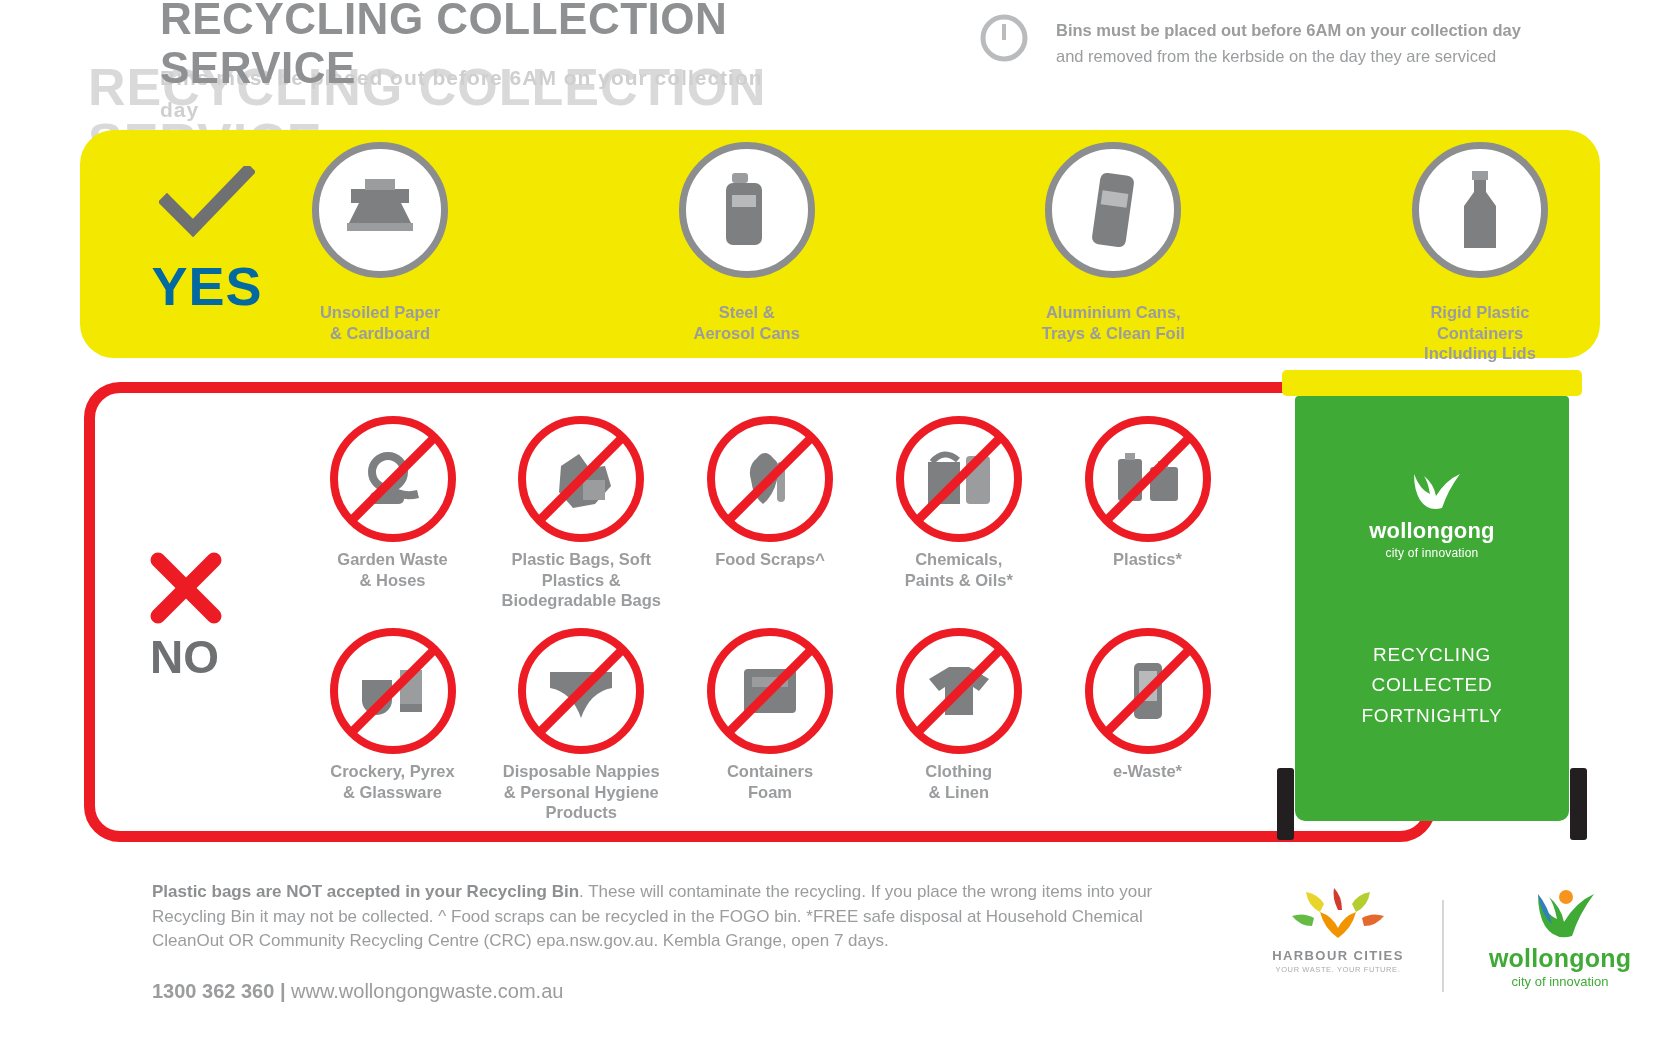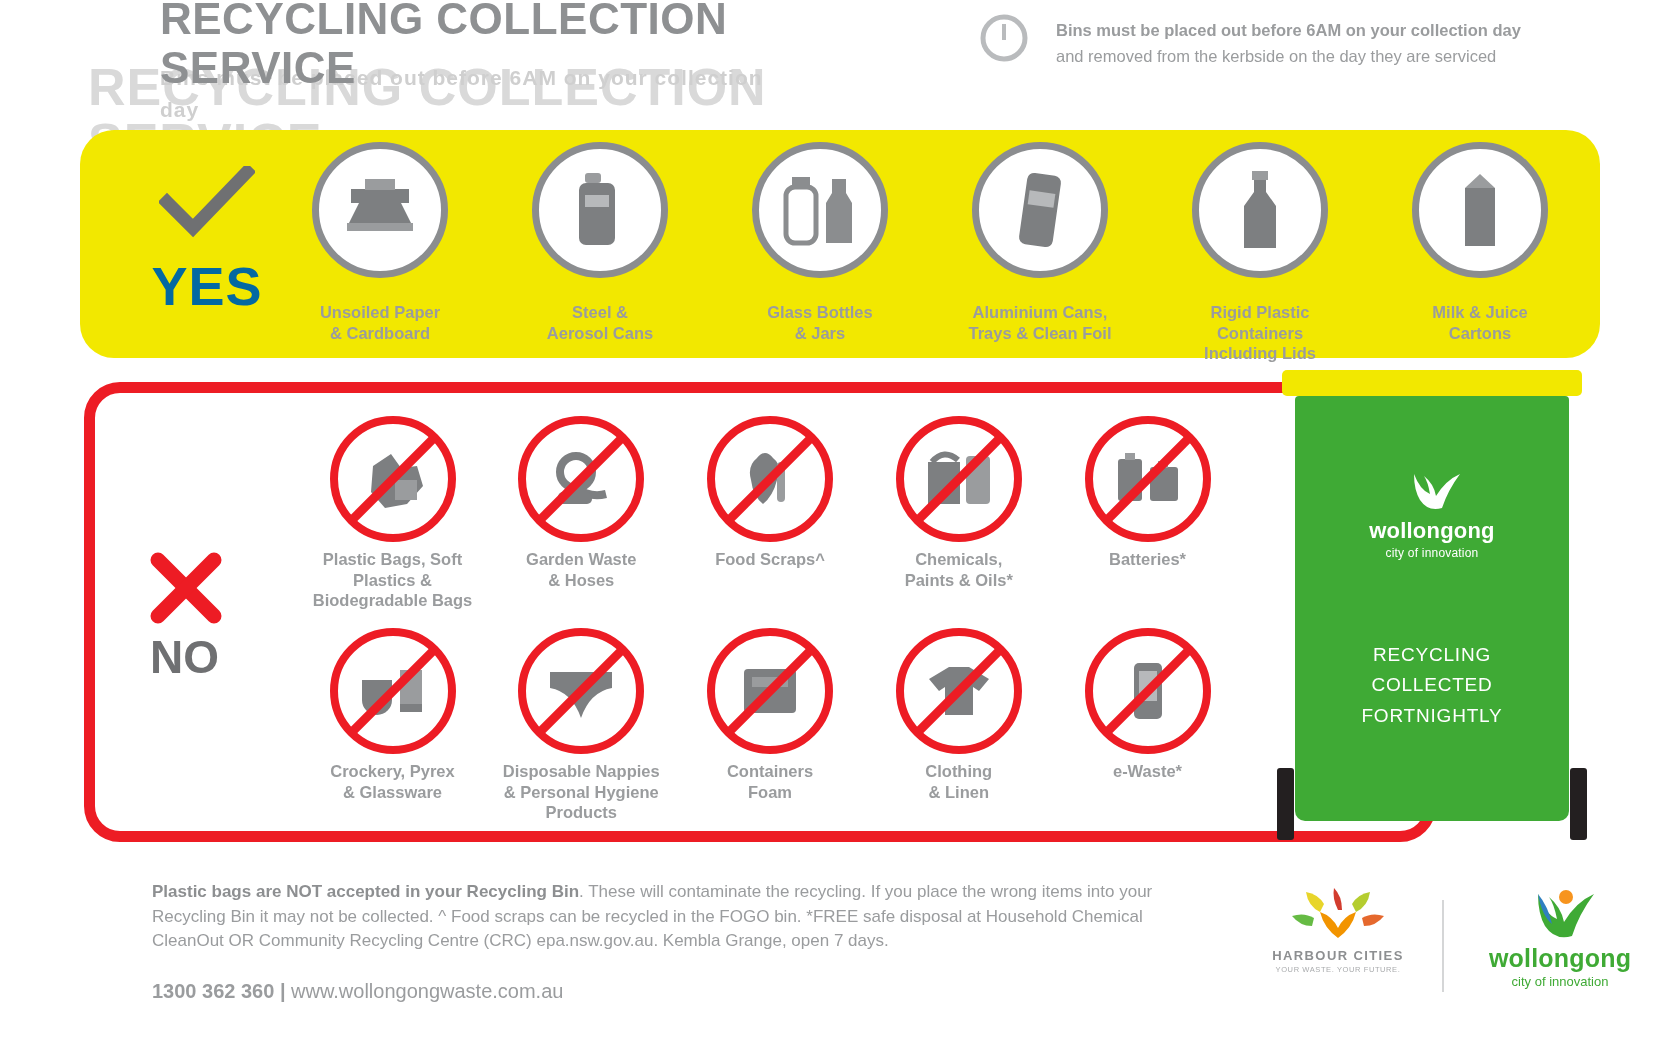--- a/index.html
+++ b/index.html
@@ -357,31 +357,20 @@
       <svg width="54" height="78" viewBox="0 0 54 78">
         <rect x="12" y="2" width="16" height="10" rx="3" fill="#9a9c9e"></rect>
         <rect x="6" y="12" width="36" height="62" rx="7" fill="#7d7f81"></rect>
         <rect x="12" y="24" width="24" height="12" fill="#b7b9bb"></rect>
       </svg>
     </div>
     <div class="yes-caption" style="white-space:pre-line">Steel &amp;
 Aerosol Cans</div>
   </div>
 
-  <div class="yes-item">
-    <div class="circle-yes">
-      <svg width="80" height="78" viewBox="0 0 80 78">
-        <rect x="6" y="16" width="30" height="56" rx="9" fill="none" stroke="#8b8d8f" stroke-width="5"></rect>
-        <rect x="12" y="6" width="18" height="12" fill="#8b8d8f"></rect>
-        <path d="M52 8 h14 v14 l6 10 v40 h-26 v-40 l6 -10 z" fill="#8b8d8f"></path>
-      </svg>
-    </div>
-    <div class="yes-caption" style="white-space:pre-line">Glass Bottles
-&amp; Jars</div>
-  </div>
 
   <div class="yes-item">
     <div class="circle-yes">
       <svg width="62" height="80" viewBox="0 0 62 80">
         <rect x="14" y="4" width="34" height="72" rx="7" fill="#7d7f81" transform="rotate(8 31 40)"></rect>
         <rect x="18" y="22" width="26" height="14" fill="#b7b9bb" transform="rotate(8 31 40)"></rect>
       </svg>
     </div>
     <div class="yes-caption" style="white-space:pre-line">Aluminium Cans,
 Trays &amp; Clean Foil</div>
@@ -392,69 +381,59 @@
       <svg width="56" height="82" viewBox="0 0 56 82">
         <rect x="20" y="2" width="16" height="9" fill="#9a9c9e"></rect>
         <path d="M22 11 h12 v12 l10 14 v42 h-32 v-42 l10 -14 z" fill="#7d7f81"></path>
       </svg>
     </div>
     <div class="yes-caption" style="white-space:pre-line">Rigid Plastic
 Containers
 Including Lids</div>
   </div>
 
-  <div class="yes-item">
-    <div class="circle-yes">
-      <svg width="58" height="80" viewBox="0 0 58 80">
-        <polygon points="14,18 44,18 44,76 14,76" fill="#7d7f81"></polygon>
-        <polygon points="14,18 29,4 44,18" fill="#9a9c9e"></polygon>
-      </svg>
-    </div>
-    <div class="yes-caption" style="white-space:pre-line">Milk &amp; Juice
-Cartons</div>
-  </div>
 
 </div>
 
 <div id="no-panel"></div>
 
 <div id="no-block">
   <svg id="no-cross" viewBox="0 0 72 72">
     <line x1="8" y1="8" x2="64" y2="64" stroke="#ed1c24" stroke-width="15" stroke-linecap="round"></line>
     <line x1="64" y1="8" x2="8" y2="64" stroke="#ed1c24" stroke-width="15" stroke-linecap="round"></line>
   </svg>
   <div id="no-label">NO</div>
 </div>
 
 <div class="no-row" id="no-row-1">
 
   <div class="no-item">
     <div class="circle-no">
-      <svg width="72" height="66" viewBox="0 0 72 66">
-        <path d="M16 20 l18 -12 l10 14 l16 -2 l6 20 l-16 18 l-22 4 l-14 -16 z" fill="#7d7f81"></path>
-        <rect x="38" y="34" width="22" height="20" fill="#9a9c9e"></rect>
-      </svg>
-      <div class="slash"></div>
-    </div>
-    <div class="no-caption" style="white-space:pre-line">Plastic Bags, Soft
-Plastics &amp;
-Biodegradable Bags</div>
-  </div>
-
-  <div class="no-item">
-    <div class="circle-no">
       <svg width="70" height="66" viewBox="0 0 70 66">
         <circle cx="30" cy="26" r="16" fill="none" stroke="#7d7f81" stroke-width="8"></circle>
         <path d="M30 42 q 14 10 30 6" fill="none" stroke="#7d7f81" stroke-width="8"></path>
         <rect x="12" y="46" width="34" height="12" rx="5" fill="#7d7f81"></rect>
       </svg>
       <div class="slash"></div>
     </div>
     <div class="no-caption" style="white-space:pre-line">Garden Waste
 &amp; Hoses</div>
+  </div>
+
+  <div class="no-item">
+    <div class="circle-no">
+      <svg width="72" height="66" viewBox="0 0 72 66">
+        <path d="M16 20 l18 -12 l10 14 l16 -2 l6 20 l-16 18 l-22 4 l-14 -16 z" fill="#7d7f81"></path>
+        <rect x="38" y="34" width="22" height="20" fill="#9a9c9e"></rect>
+      </svg>
+      <div class="slash"></div>
+    </div>
+    <div class="no-caption" style="white-space:pre-line">Plastic Bags, Soft
+Plastics &amp;
+Biodegradable Bags</div>
   </div>
 
   <div class="no-item">
     <div class="circle-no">
       <svg width="66" height="66" viewBox="0 0 66 66">
         <path d="M20 12 q 8 -10 16 0 q 10 8 4 22 q -4 16 -14 24 q -10 -8 -12 -24 q -4 -14 6 -22 z" fill="#7d7f81"></path>
         <rect x="40" y="16" width="8" height="40" rx="4" fill="#9a9c9e"></rect>
       </svg>
       <div class="slash"></div>
     </div>
@@ -477,21 +456,21 @@
   <div class="no-item">
     <div class="circle-no">
       <svg width="72" height="56" viewBox="0 0 72 56">
         <rect x="6" y="8" width="24" height="42" rx="3" fill="#7d7f81"></rect>
         <rect x="13" y="2" width="10" height="7" fill="#9a9c9e"></rect>
         <rect x="38" y="16" width="28" height="34" rx="3" fill="#7d7f81"></rect>
         <rect x="46" y="10" width="10" height="7" fill="#9a9c9e"></rect>
       </svg>
       <div class="slash"></div>
     </div>
-    <div class="no-caption" style="white-space:pre-line">Batteries*</div>
+    <div class="no-caption" style="white-space:pre-line">Plastics*</div>
   </div>
 
 </div>
 
 <div class="no-row" id="no-row-2">
 
   <div class="no-item">
     <div class="circle-no">
       <svg width="74" height="62" viewBox="0 0 74 62">
         <path d="M6 20 h30 v20 a15 15 0 0 1 -30 0 z" fill="#7d7f81"></path>

